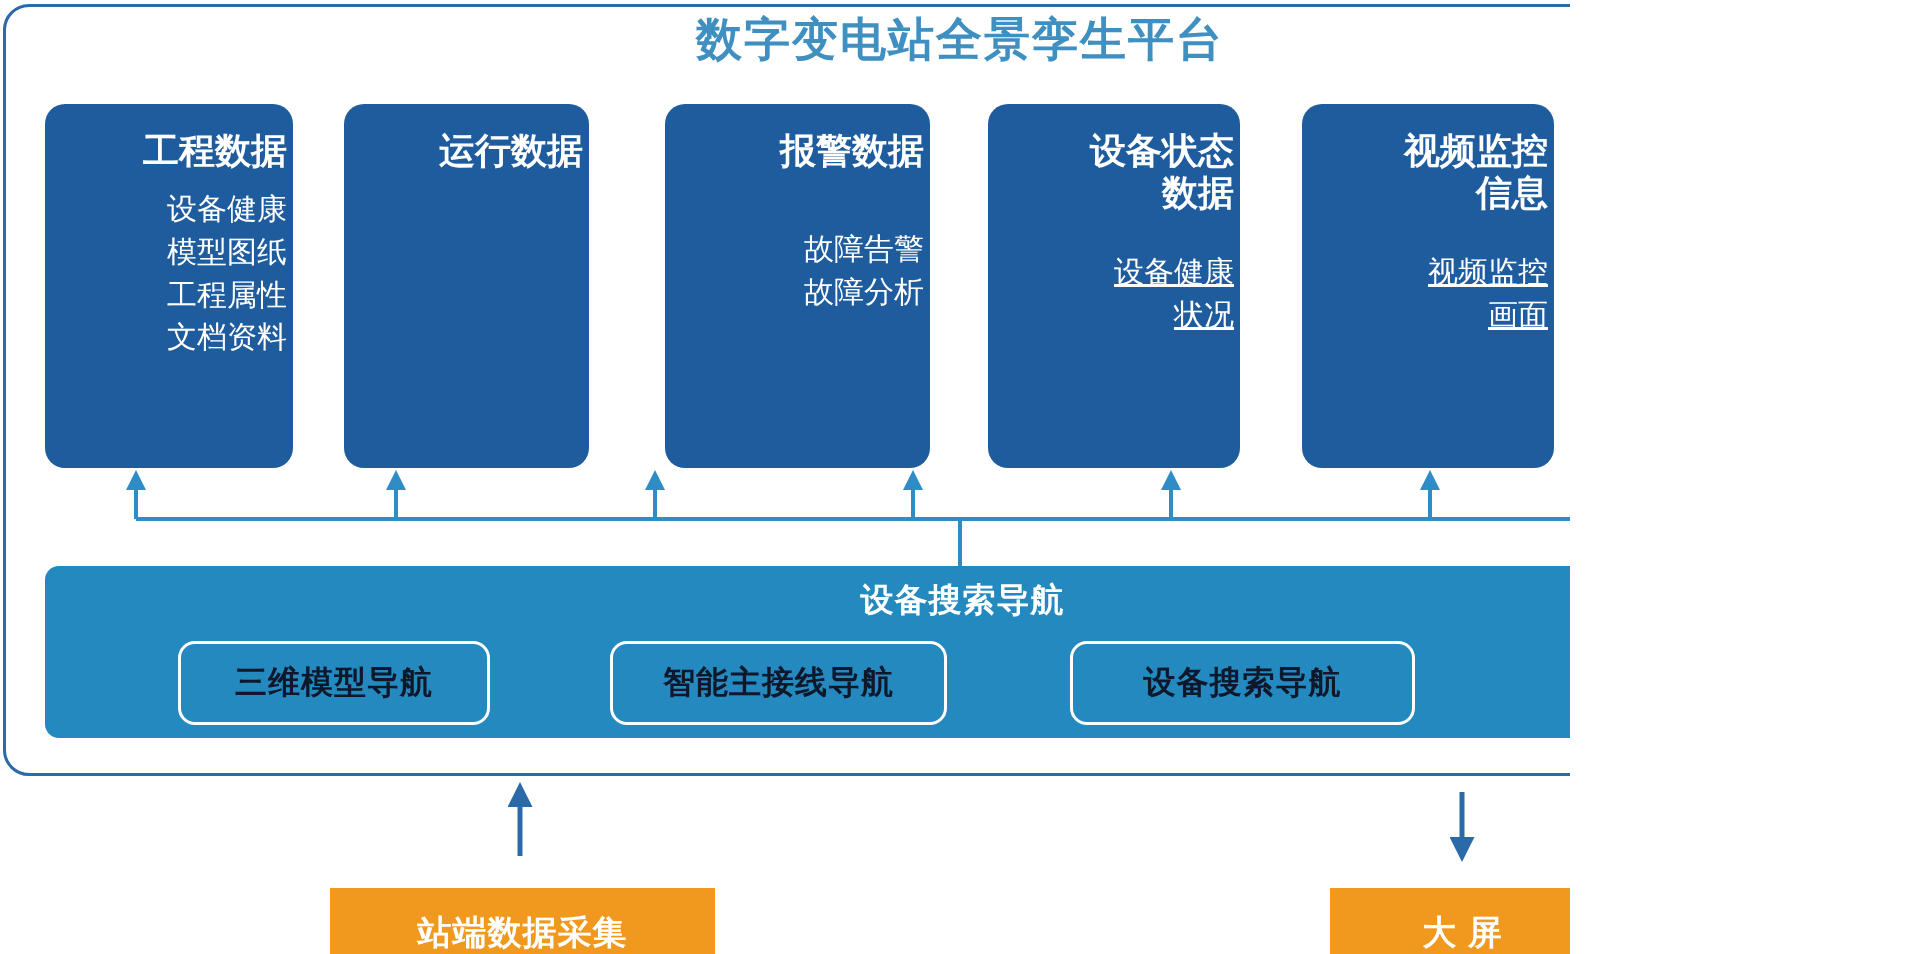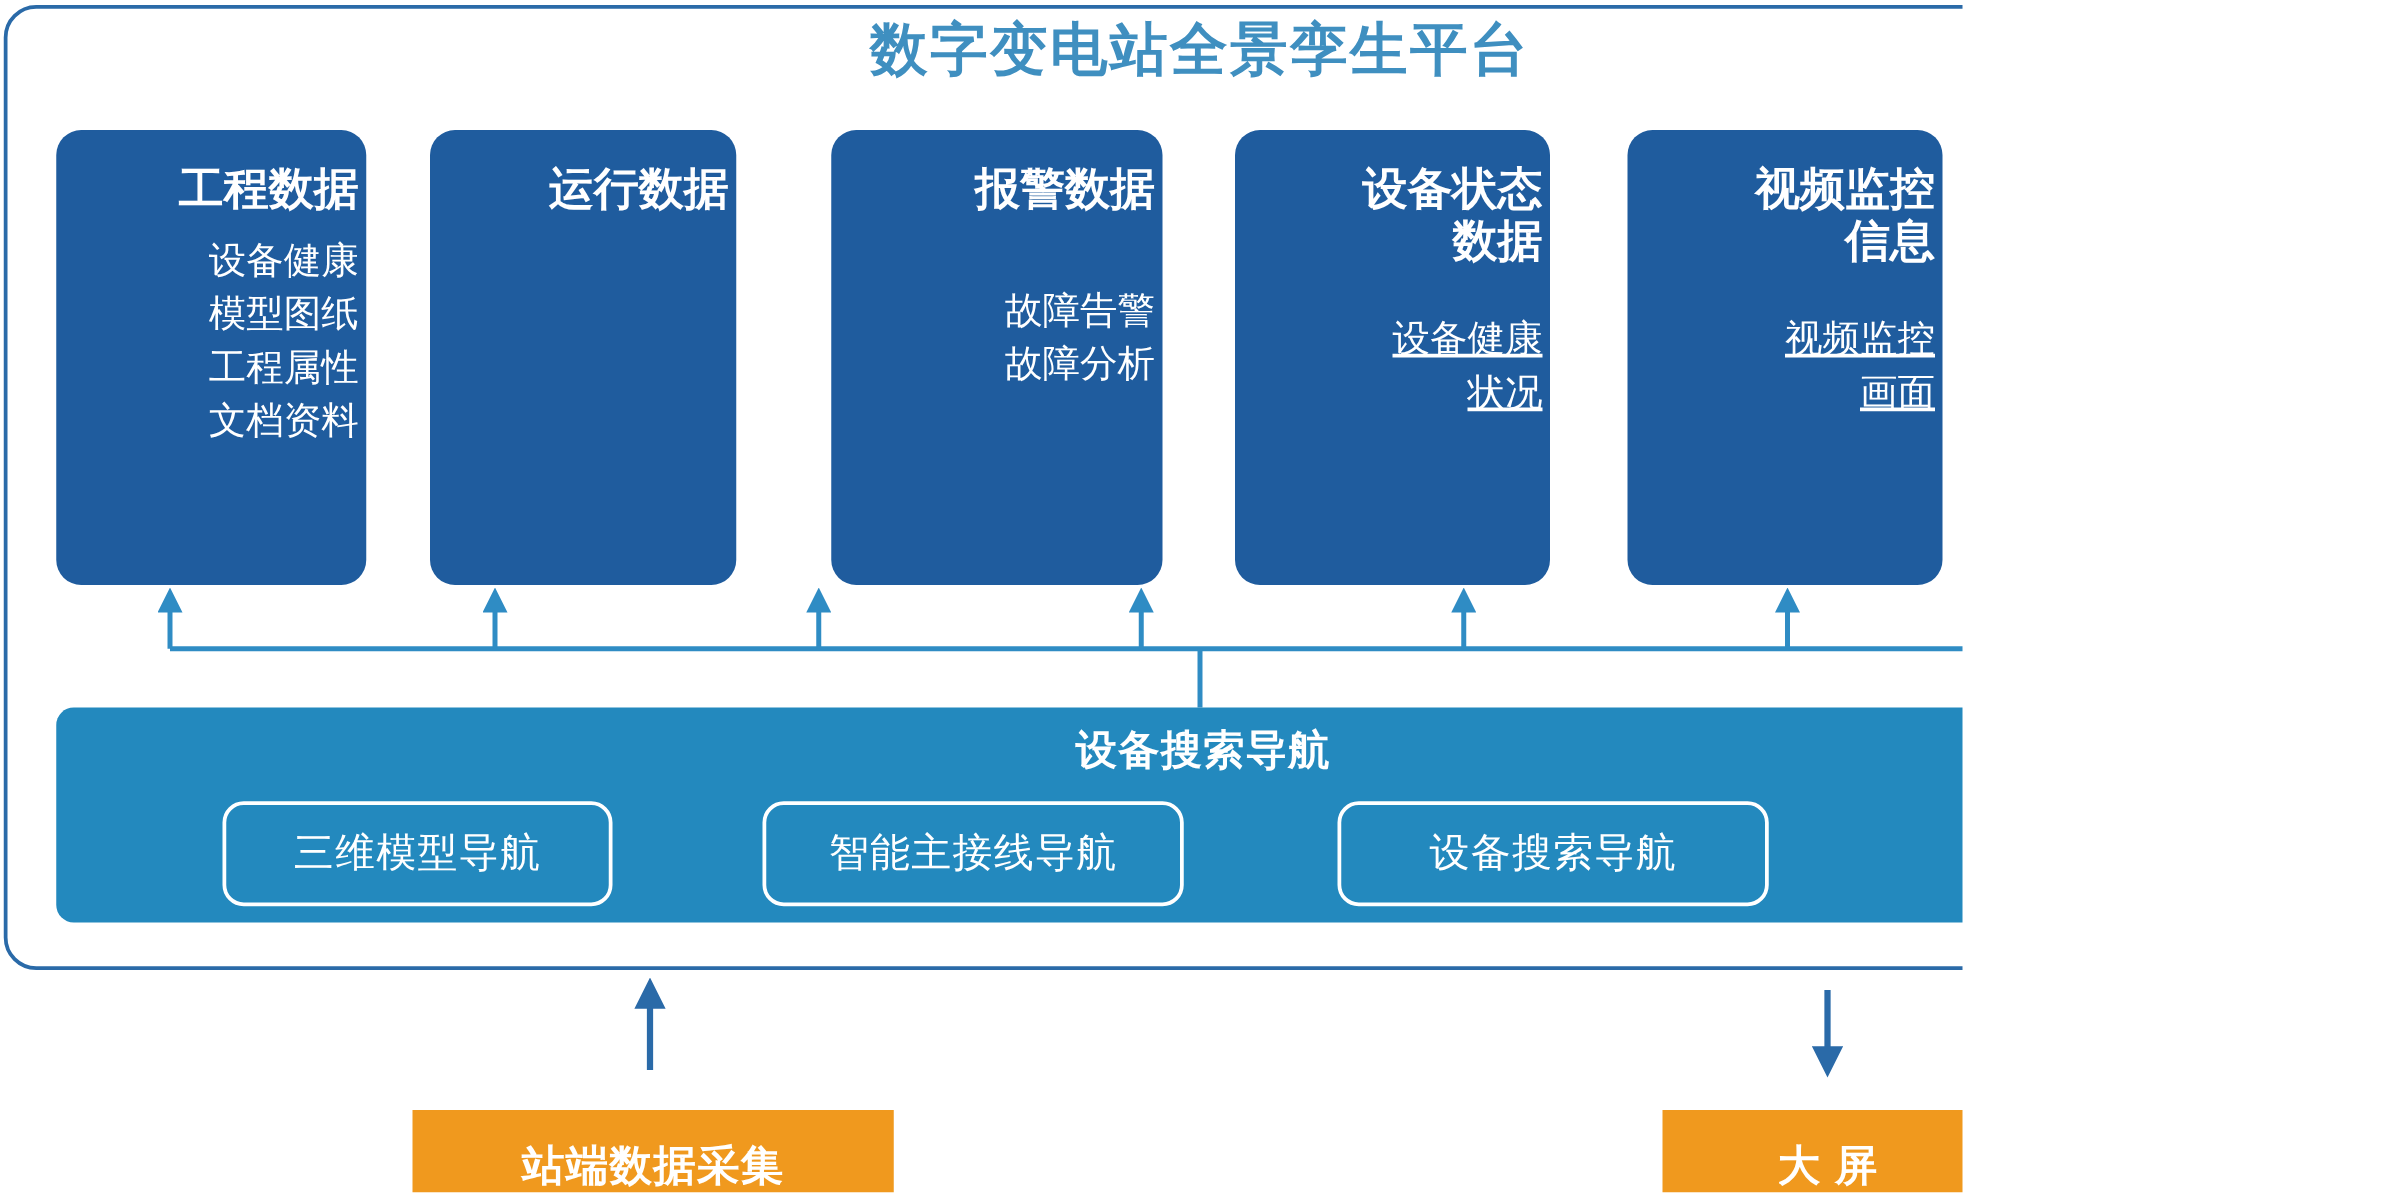--- a/index.html
+++ b/index.html
@@ -119,23 +119,23 @@
     font-size: 33px;
     font-weight: bold;
     letter-spacing: 1px;
   }
   .nav-pill {
     position: absolute;
     top: 75px;
     height: 84px;
     border: 3px solid #ffffff;
     border-radius: 17px;
-    color: #ffffff;
+    color: #0f172a;
     font-size: 32px;
-    font-weight: normal;
+    font-weight: bold;
     display: flex;
     align-items: center;
     justify-content: center;
     box-sizing: border-box;
     background: transparent;
     letter-spacing: 1px;
   }
   .pill-1 { left: 133px; width: 312px; }
   .pill-2 { left: 565px; width: 337px; }
   .pill-3 { left: 1025px; width: 345px; }

